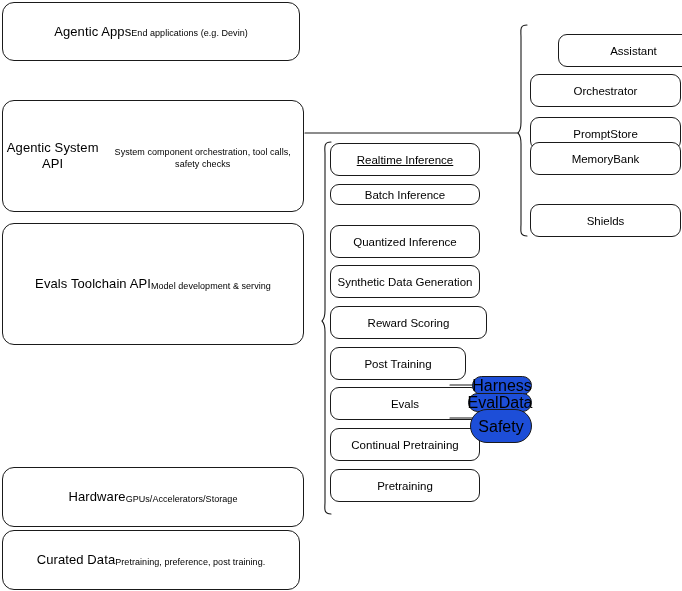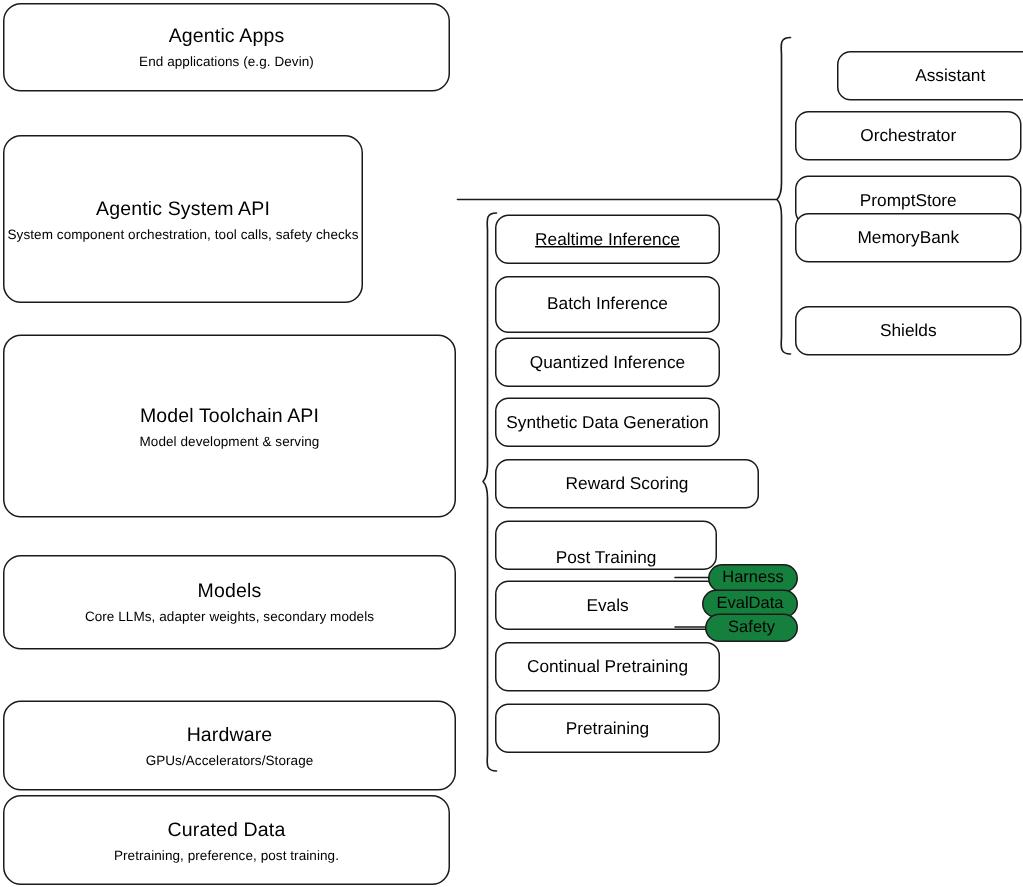--- a/index.html
+++ b/index.html
@@ -20,21 +20,20 @@
     left: 0; top: 0;
     width: 682px;
     height: 591px;
   }
   .node {
     position: absolute;
     box-sizing: border-box;
     border: 1px solid #1a1a1a;
     background: #ffffff;
     display: flex;
-    flex-direction: column;
     align-items: center;
     justify-content: center;
     text-align: center;
   }
   
   .layer {
     border-radius: 12px;
   }
   .layer .title {
     font-size: 13px;
@@ -49,24 +48,24 @@
   }
   
   .item {
     border-radius: 9px;
     font-size: 11.5px;
     line-height: 14px;
   }
   
   .pill {
     border-radius: 999px;
-    font-size: 11px;
+    font-size: 16px;
     line-height: 13px;
     border: 1px solid #1a1a1a;
-    background: #15803d;
+    background: #1d4ed8;
     z-index: 5;
   }
   svg.overlay {
     position: absolute;
     left: 0; top: 0;
     width: 682px;
     height: 591px;
     pointer-events: none;
     overflow: visible;
   }
@@ -81,80 +80,76 @@
 </head>
 <body>
 
 <div id="canvas">
 
   <div class="node layer" style="left:2px; top:2px; width:298px; height:59px;">
     <div class="title">Agentic Apps</div>
     <div class="subtitle">End applications (e.g. Devin)</div>
   </div>
 
-  <div class="node layer" style="left:2px; top:90px; width:240px; height:112px;">
+  <div class="node layer" style="left:2px; top:100px; width:302px; height:112px;">
     <div class="title">Agentic System API</div>
     <div class="subtitle">System component orchestration, tool calls, safety checks</div>
   </div>
 
   <div class="node layer" style="left:2px; top:223px; width:302px; height:122px;">
-    <div class="title">Model Toolchain API</div>
+    <div class="title">Evals Toolchain API</div>
     <div class="subtitle">Model development &amp; serving</div>
   </div>
 
-  <div class="node layer" style="left:2px; top:370px; width:302px; height:63px;">
-    <div class="title">Models</div>
-    <div class="subtitle">Core LLMs, adapter weights, secondary models</div>
-  </div>
 
   <div class="node layer" style="left:2px; top:449px; width:302px; height:60px;margin-top:18px;">
     <div class="title">Hardware</div>
     <div class="subtitle">GPUs/Accelerators/Storage</div>
   </div>
 
   <div class="node layer" style="left:2px; top:530px; width:298px; height:60px;">
     <div class="title">Curated Data</div>
     <div class="subtitle">Pretraining, preference, post training.</div>
   </div>
 
   <div class="node item" style="left:330px; top:143px; width:150px; height:33px;text-decoration:underline;">
     <span>Realtime Inference</span>
   </div>
-  <div class="node item" style="left:330px; top:184px; width:150px; height:38px;">
+  <div class="node item" style="left:330px; top:184px; width:150px; height:21px;">
     <span>Batch Inference</span>
   </div>
   <div class="node item" style="left:330px; top:225px; width:150px; height:33px;">
     <span>Quantized Inference</span>
   </div>
   <div class="node item" style="left:330px; top:265px; width:150px; height:33px;">
     <span>Synthetic Data Generation</span>
   </div>
-  <div class="node item" style="left:330px; top:306px; width:176px; height:33px;">
+  <div class="node item" style="left:330px; top:306px; width:157px; height:33px;">
     <span>Reward Scoring</span>
   </div>
-  <div class="node item" style="left:330px; top:347px; width:148px; height:33px;justify-content:flex-end;">
+  <div class="node item" style="left:330px; top:347px; width:136px; height:33px;">
     <span>Post Training</span>
   </div>
   <div class="node item" style="left:330px; top:387px; width:150px; height:33px;">
     <span>Evals</span>
   </div>
   <div class="node item" style="left:330px; top:469px; width:150px; height:33px;">
     <span>Pretraining</span>
   </div>
   <div class="node item" style="left:330px; top:428px; width:150px; height:33px;">
     <span>Continual Pretraining</span>
   </div>
 
   <div class="node pill" style="left:472px; top:376px; width:60px; height:19px;">
     <span>Harness</span>
   </div>
   <div class="node pill" style="left:468px; top:393px; width:64px; height:19px;">
     <span>EvalData</span>
   </div>
-  <div class="node pill" style="left:470px; top:409px; width:62px; height:19px;">
+  <div class="node pill" style="left:470px; top:409px; width:62px; height:34px;">
     <span>Safety</span>
   </div>
 
   <div class="node item" style="left:530px; top:34px; width:151px; height:33px;margin-left:28px;">
     <span>Assistant</span>
   </div>
   <div class="node item" style="left:530px; top:74px; width:151px; height:33px;">
     <span>Orchestrator</span>
   </div>
   <div class="node item" style="left:530px; top:117px; width:151px; height:33px;">

